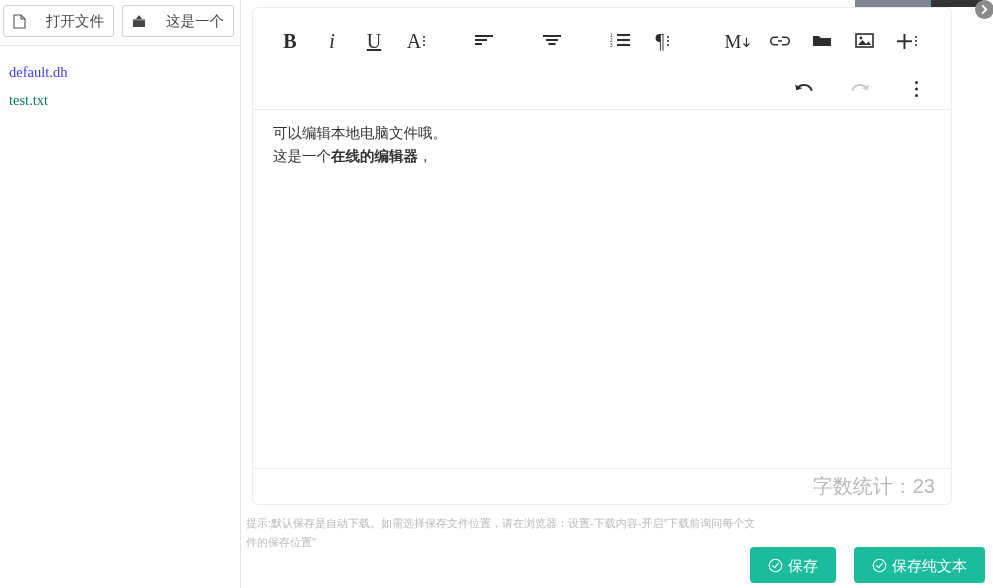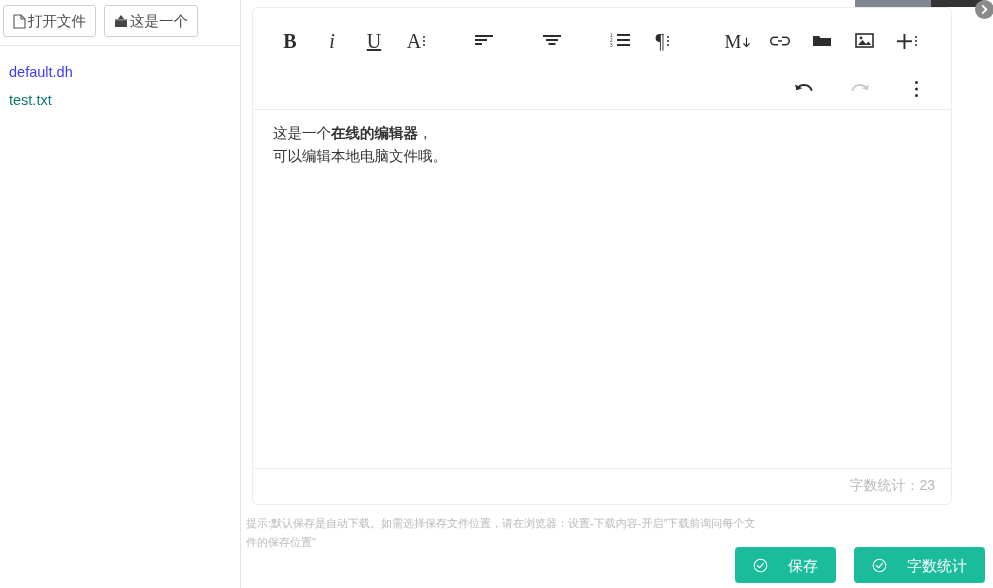--- a/index.html
+++ b/index.html
@@ -46,21 +46,21 @@
   }
   #file-buttons {
     position: absolute; top: 5px; left: 3px;
     display: flex; gap: 8px;
   }
   .file-btn {
     height: 32px;
     padding: 0 9px;
     display: inline-flex;
     align-items: center;
-    gap: 2px;
+    gap: 20px;
     background: #ffffff;
     border: 1px solid #cfcfcf;
     border-radius: 3px;
     font-size: 14.5px;
     color: #4a4a4a;
     font-family: "Liberation Sans", "DejaVu Sans", sans-serif;
     cursor: pointer;
     white-space: nowrap;
     line-height: 1;
   }
@@ -72,20 +72,21 @@
   }
   #file-list {
     position: absolute; top: 58px; left: 9px;
     width: 225px;
   }
   .file-item {
     font-size: 14.5px;
     line-height: 28px;
     cursor: pointer;
     white-space: nowrap;
+    font-family: Liberation Serif, serif;
   }
   .file-item.active { color: #3b3bff; }
   .file-item.muted  { color: #0f766e; }
 
   
   #editor-shell {
     position: absolute;
     top: 7px; left: 252px;
     width: 700px; height: 498px;
     background: #ffffff;
@@ -162,41 +163,41 @@
     position: absolute; top: 460px; left: 0;
     width: 698px; height: 1px;
     background: #ededed;
   }
   #wordcount {
     position: absolute; top: 460px; left: 0;
     width: 698px; height: 36px;
     display: flex; align-items: center; justify-content: flex-end;
     padding-right: 16px;
     color: #b9b9b9;
-    font-size: 14px;
+    font-size: 20px;
   }
 
   
   #hint {
     position: absolute;
     top: 514px; left: 246px;
     width: 512px;
     color: #b9b9b9;
     font-size: 11px;
     line-height: 19px;
   }
   #actions {
     position: absolute;
     top: 547px; right: 8px;
     display: flex; gap: 18px;
   }
   .action-btn {
     height: 36px;
     padding: 0 18px;
-    display: inline-flex; align-items: center; gap: 20px;
+    display: inline-flex; align-items: center; gap: 5px;
     background: #1abc9c;
     color: #ffffff;
     border: none; border-radius: 4px;
     font-size: 15px;
     cursor: pointer;
     white-space: nowrap;
     font-family: "Liberation Sans", "DejaVu Sans", sans-serif;
     line-height: 1;
   }
   .action-btn .chk { display: inline-flex; align-items: center; }
@@ -435,24 +436,24 @@
         </span>
       </button>
 
     </div>
 
   </div>
 
   <div id="toolbar-sep"></div>
 
   <div id="editor-content">
+    <p>可以编辑本地电脑文件哦。</p>
     <p>
       <span>这是一个</span><b>在线的编辑器</b><span>，</span>
     </p>
-    <p>可以编辑本地电脑文件哦。</p>
   </div>
 
   <div id="footer-sep"></div>
 
   <div id="wordcount">
     <span>字数统计：23</span>
   </div>
 
 </div>
 
@@ -470,16 +471,16 @@
     <span>保存</span>
   </button>
 
   <button class="action-btn">
     <span class="chk">
       <svg width="15" height="15" viewBox="0 0 16 16" aria-hidden="true">
         <circle cx="8" cy="8" r="6.7" fill="none" stroke="#ffffff" stroke-width="1.2"></circle>
         <path d="M4.8 8.2 L7 10.3 L11.2 5.8" fill="none" stroke="#ffffff" stroke-width="1.3" stroke-linecap="round" stroke-linejoin="round"></path>
       </svg>
     </span>
-    <span>字数统计</span>
+    <span>保存纯文本</span>
   </button>
 
 </div>
 
 </body></html>

